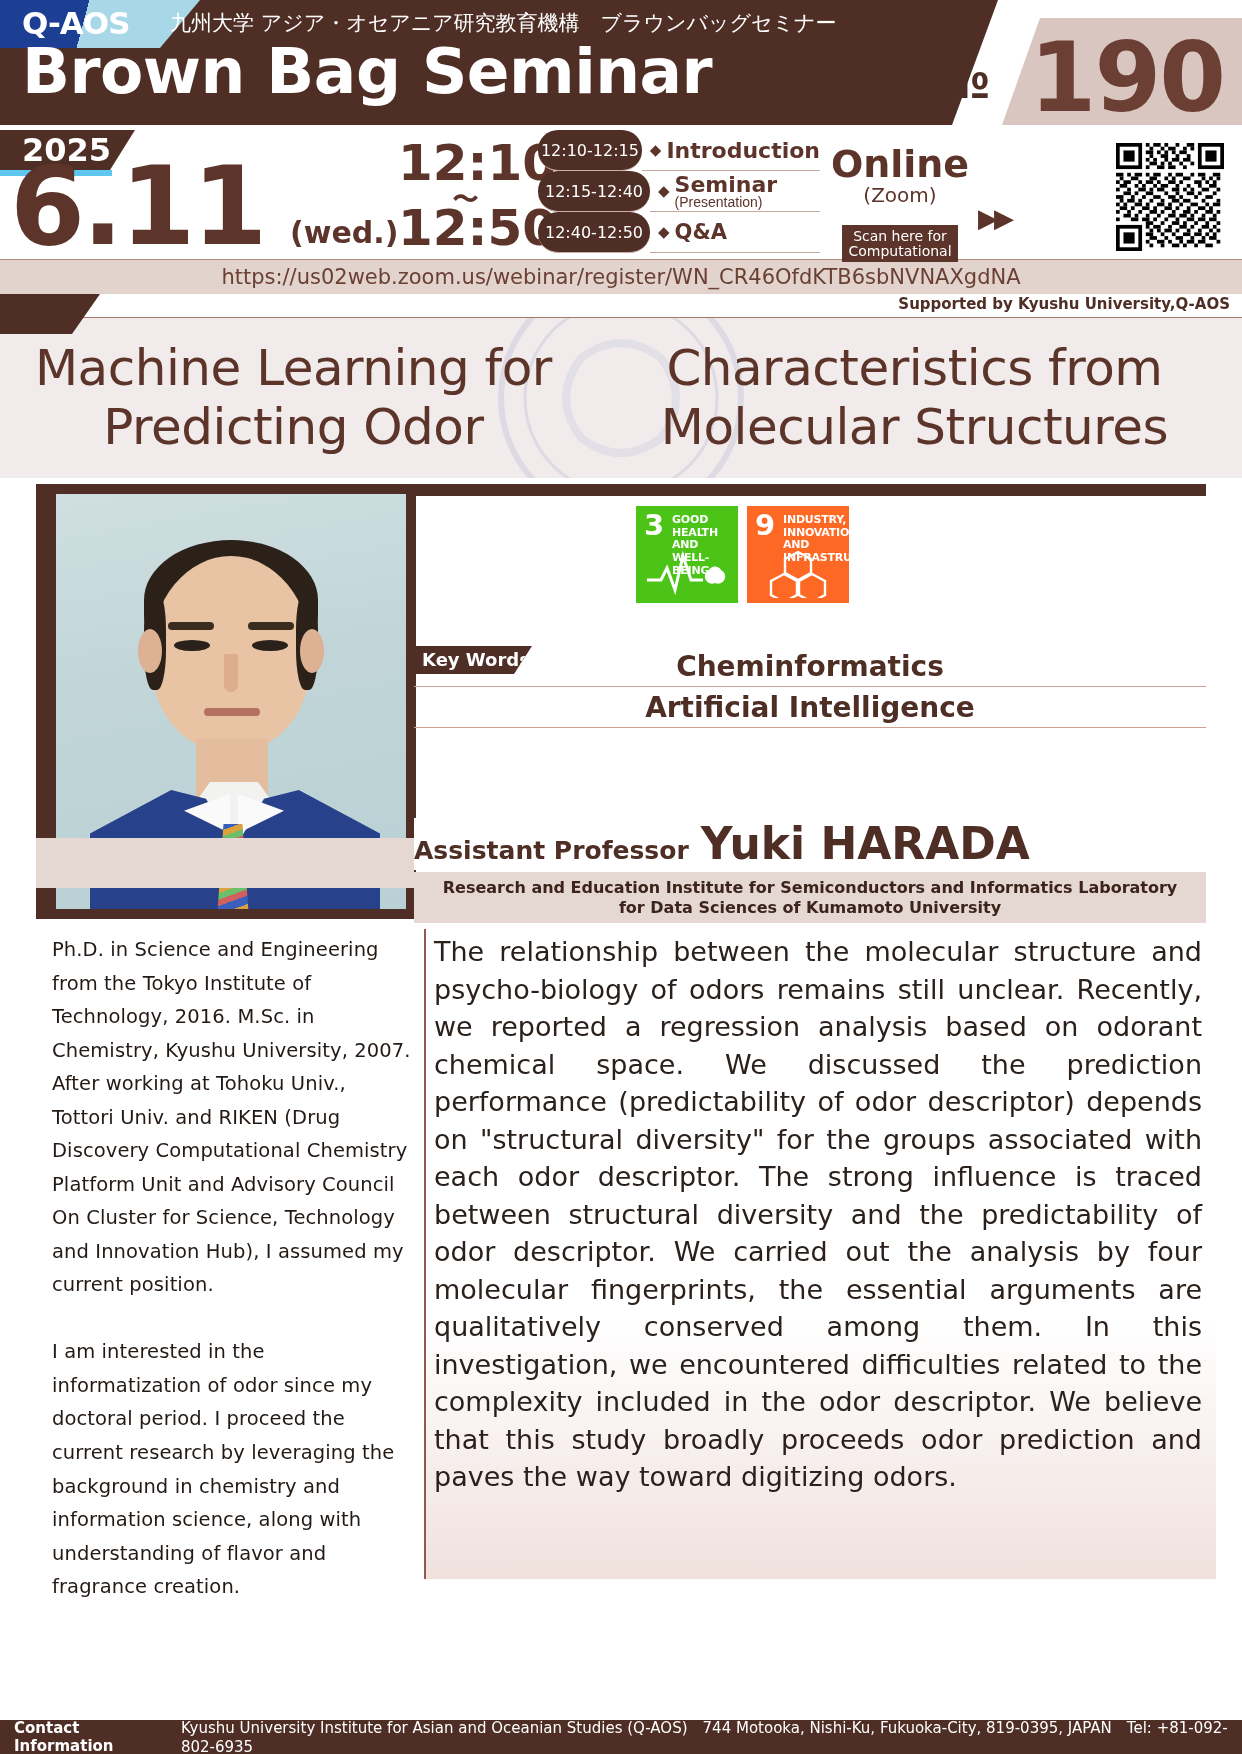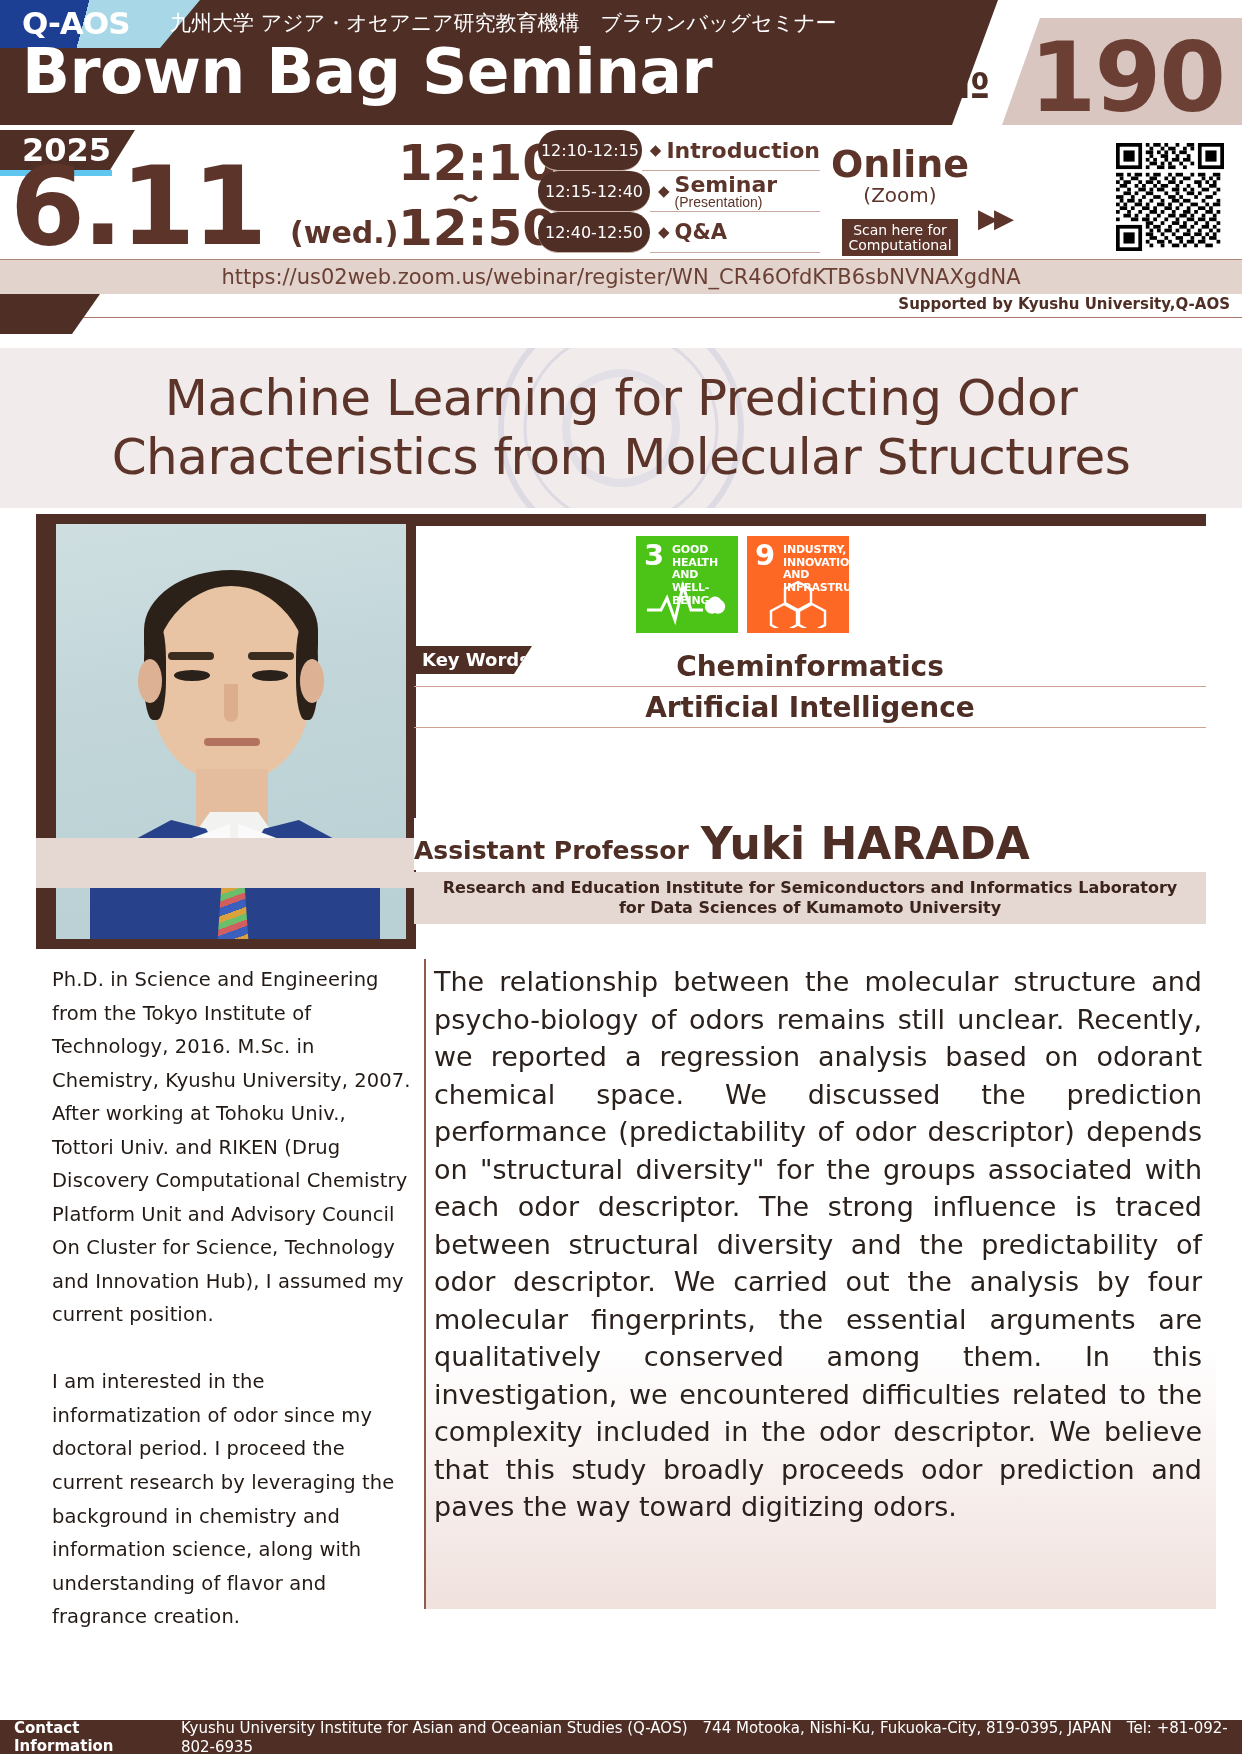--- a/index.html
+++ b/index.html
@@ -121,21 +121,21 @@
   .agenda-sub { font-size: 14px; font-weight: normal; display:block; margin-top:-3px;}
   .agenda-name-sm { font-size: 21px; font-weight: bold; font-family: "DejaVu Sans", sans-serif; }
 
   .online-block { position: absolute; left: 830px; top: 20px; width: 140px; text-align:center;}
   .online-word {
     font-size: 38px; font-weight: bold; color: #5c342a;
     font-family: "DejaVu Sans", sans-serif; line-height: 1;
   }
   .online-zoom { font-size: 20px; color: #5c342a; font-family:"DejaVu Sans",sans-serif; }
   .scan-box {
-    margin-top: 12px; background: #5c342a; color: #fff;
+    margin-top: 18px; background: #5c342a; color: #fff;
     font-size: 14px; line-height: 1.05; padding: 4px 6px; display:inline-block;
     font-family: "DejaVu Sans", sans-serif; text-align:center;
   }
   .arrows { position:absolute; left: 978px; top: 78px; color:#5c342a; font-size: 26px; letter-spacing:-4px;}
   .qr {
     position: absolute; right: 18px; top: 18px; width: 108px; height: 108px;
   }
 
   
   .urlbar {
@@ -154,23 +154,22 @@
     font-family: "DejaVu Sans", sans-serif;
   }
   .corner-tab {
     position:absolute; left:0; top:0; width: 100px; height: 40px; background:#4e2e25;
     clip-path: polygon(0 0, 100px 0, 72px 40px, 0 40px); z-index: 4;
   }
 
   
   .titleband {
     position:relative; height: 160px; background: #f1eceb;
-    display:flex; flex-direction:column; align-items:center; justify-content:center;
+    display:flex; flex-direction:row; align-items:center; justify-content:center;
     overflow:hidden;
-    margin-top:30px;
   }
   .wm {
     position:absolute; left: 50%; top: -70px; transform: translateX(-50%);
     width: 560px; height: 300px; opacity: 0.22;
     pointer-events:none;
   }
   .title-line {
     font-size: 50px; color: #5c342a; text-align:center; line-height: 1.18;
     font-family: "DejaVu Sans", sans-serif; font-weight: 400; z-index: 2;
     letter-spacing: -0.5px;

